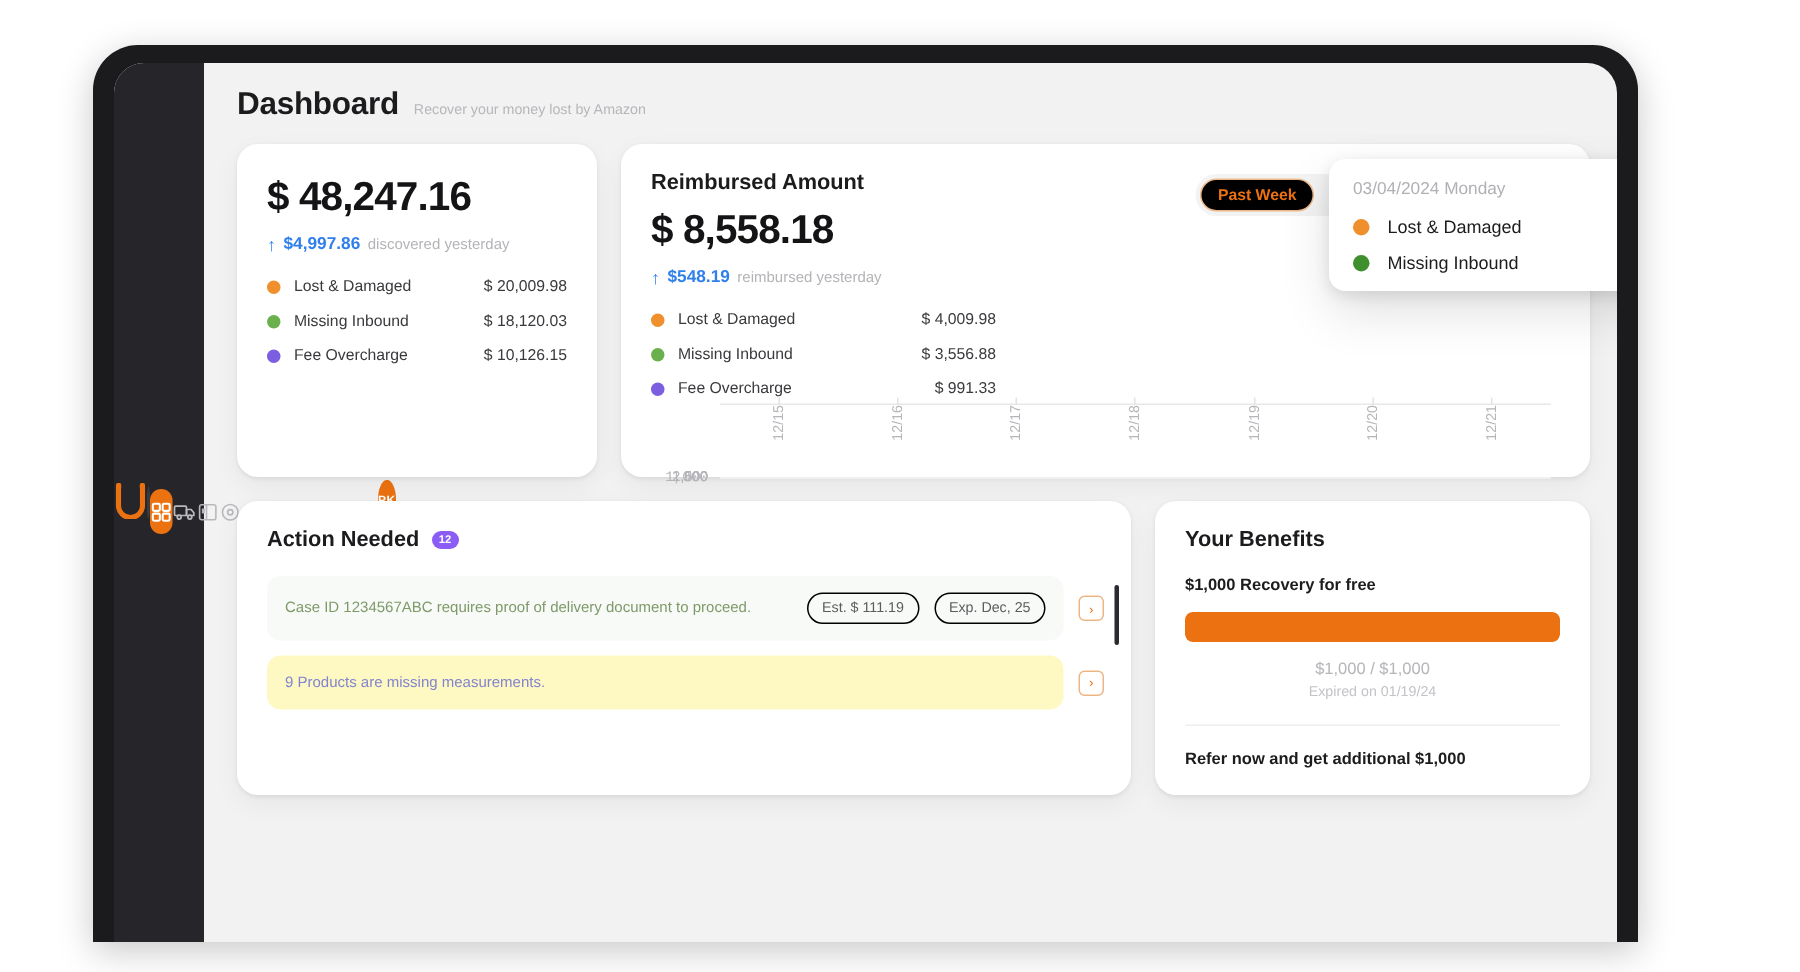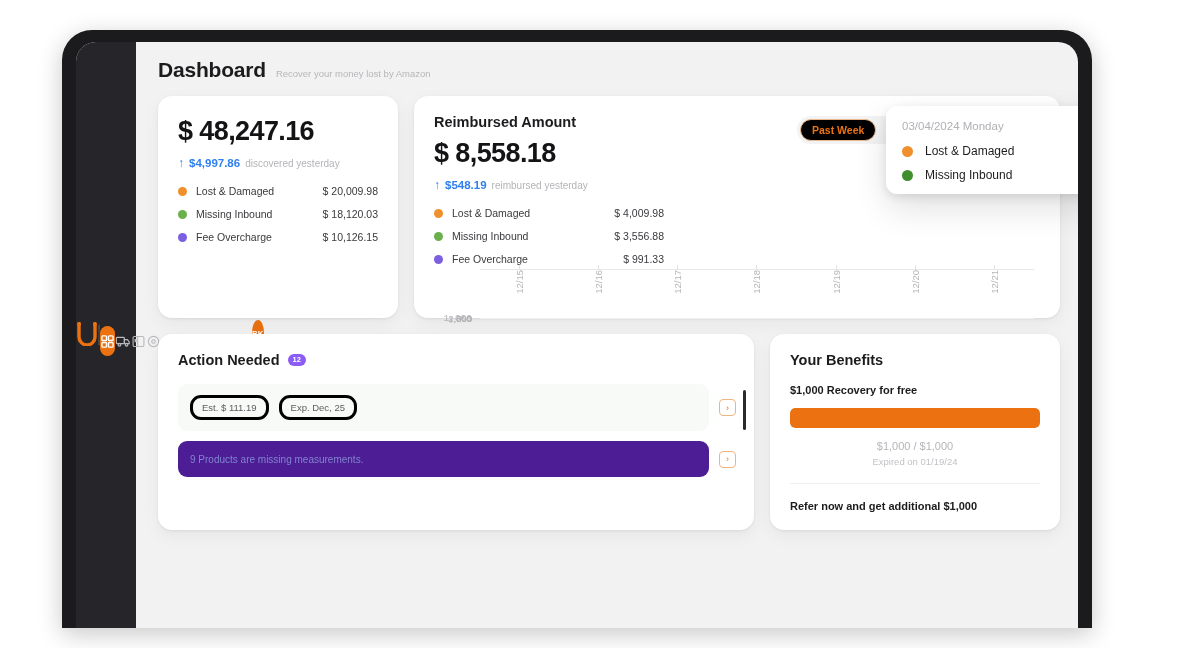--- a/index.html
+++ b/index.html
@@ -140,26 +140,26 @@
   .badge { background:#8b5cf6; color:#fff; font-size: 7.5px; font-weight:bold; border-radius: 9px; padding: 2px 5px; line-height:1;text-align:right; }
 
   .act-row {
     display:flex; align-items:center; gap: 10px; margin-bottom: 10px;
   }
   .act-body {
     flex: 1 1 auto; border-radius: 9px; padding: 11px 12px;
     display:flex; align-items:center; gap: 10px; min-height: 36px;
   }
   .act-body.green { background:#f7faf6; }
-  .act-body.purple { background:#4c1d95; }
+  .act-body.purple { background:#fef9c3; }
   .act-text { font-size: 10px; flex:1 1 auto; }
   .act-text.green { color:#7f9a6a; }
   .act-text.purple { color:#8284cf; }
   .chip {
-    font-size: 9.5px; color:#5c5c60; border:3px solid #000000;
+    font-size: 9.5px; color:#5c5c60; border:1px solid #000000;
     border-radius: 11px; padding: 4px 9px; white-space:nowrap;
   }
   .go-btn {
     width: 17px; height: 17px; flex:0 0 17px; border:1px solid #eeb584; border-radius: 4px;
     display:flex; align-items:center; justify-content:center; color:#ec7211; font-size:9px;
   }
   .scroll-track { position:absolute; right: 8px; top: 56px; bottom: 86px; width: 3px; }
   .scroll-thumb { position:absolute; top:0; width:3px; height: 40px; border-radius:2px; background:#2b2b2f; }
 
   .bene-sub { font-size: 11px; font-weight: bold; color:#1c1c1e; margin-bottom: 12px; }
@@ -448,20 +448,21 @@
         <div class="row-bottom">
 
           <div class="card action-card">
             <div class="sec-title">
               <span>Action Needed</span>
               <span class="badge">12</span>
             </div>
 
             <div class="act-row">
               <div class="act-body green">
+                <span class="act-text green">Case ID 1234567ABC requires proof of delivery document to proceed.</span>
                 <span class="chip">Est. $ 111.19</span>
                 <span class="chip">Exp. Dec, 25</span>
               </div>
               <div class="go-btn">›</div>
             </div>
 
             <div class="act-row">
               <div class="act-body purple">
                 <span class="act-text purple">9 Products are missing measurements.</span>
               </div>

